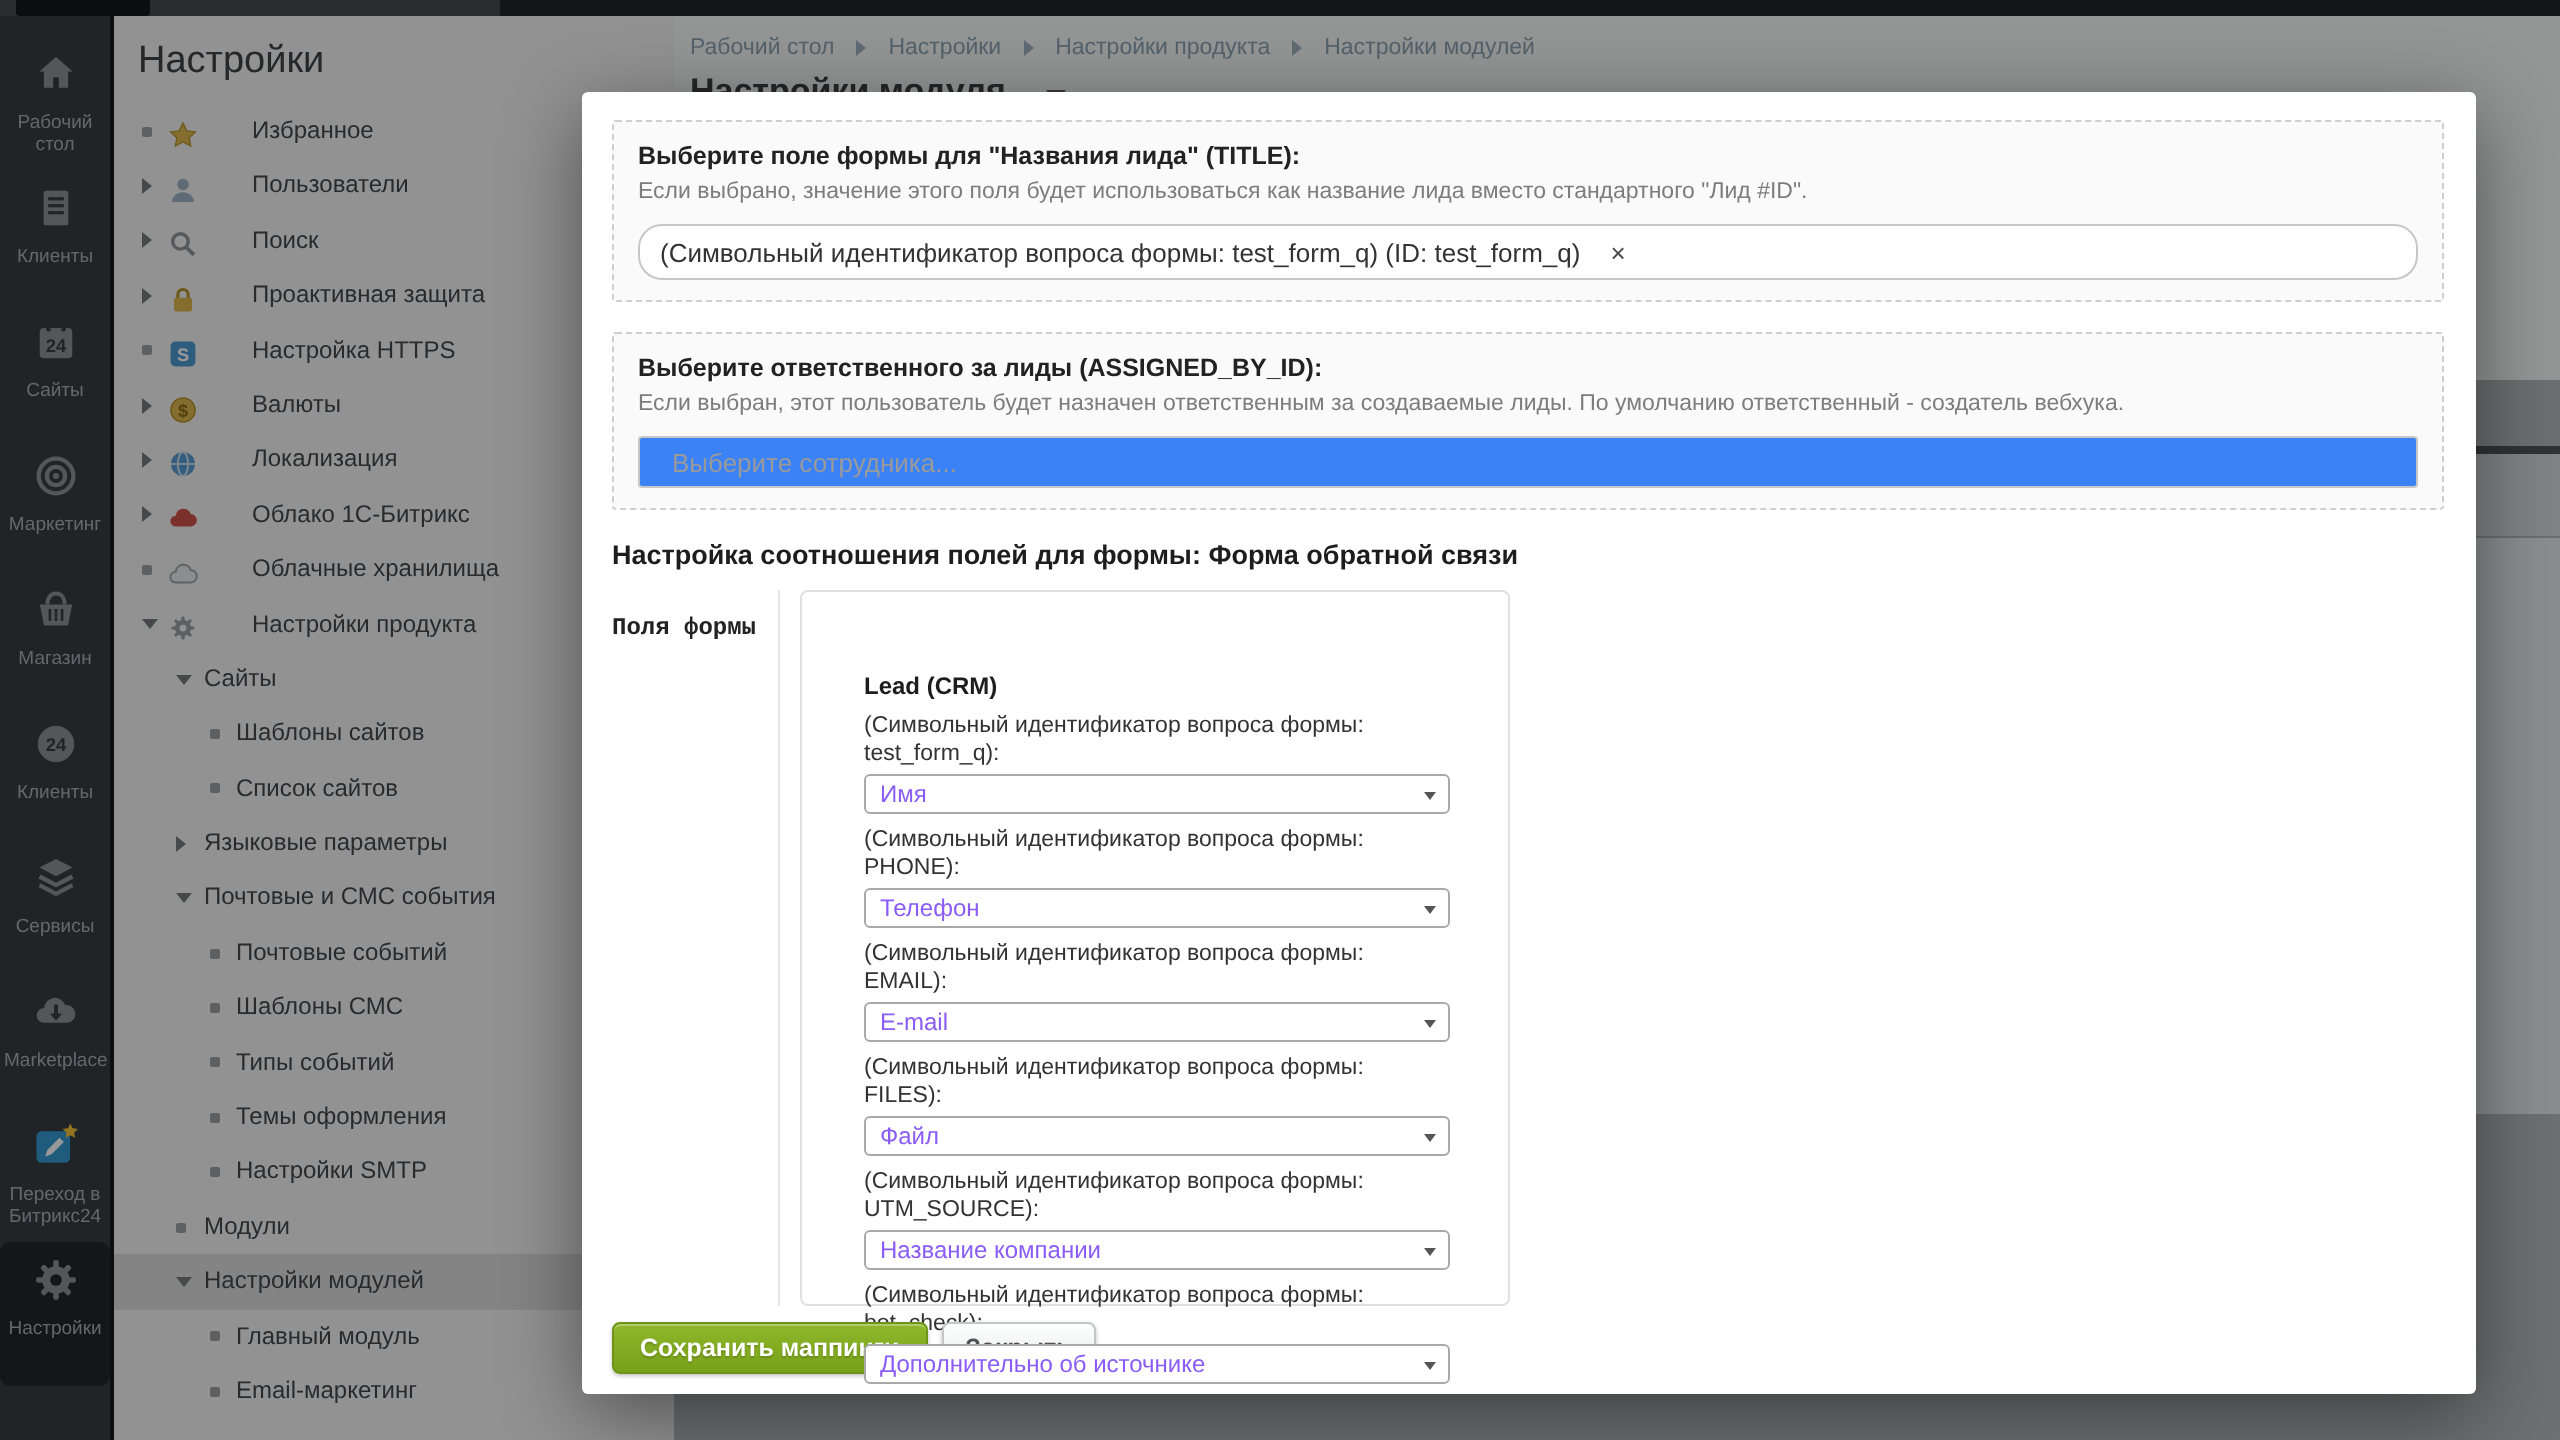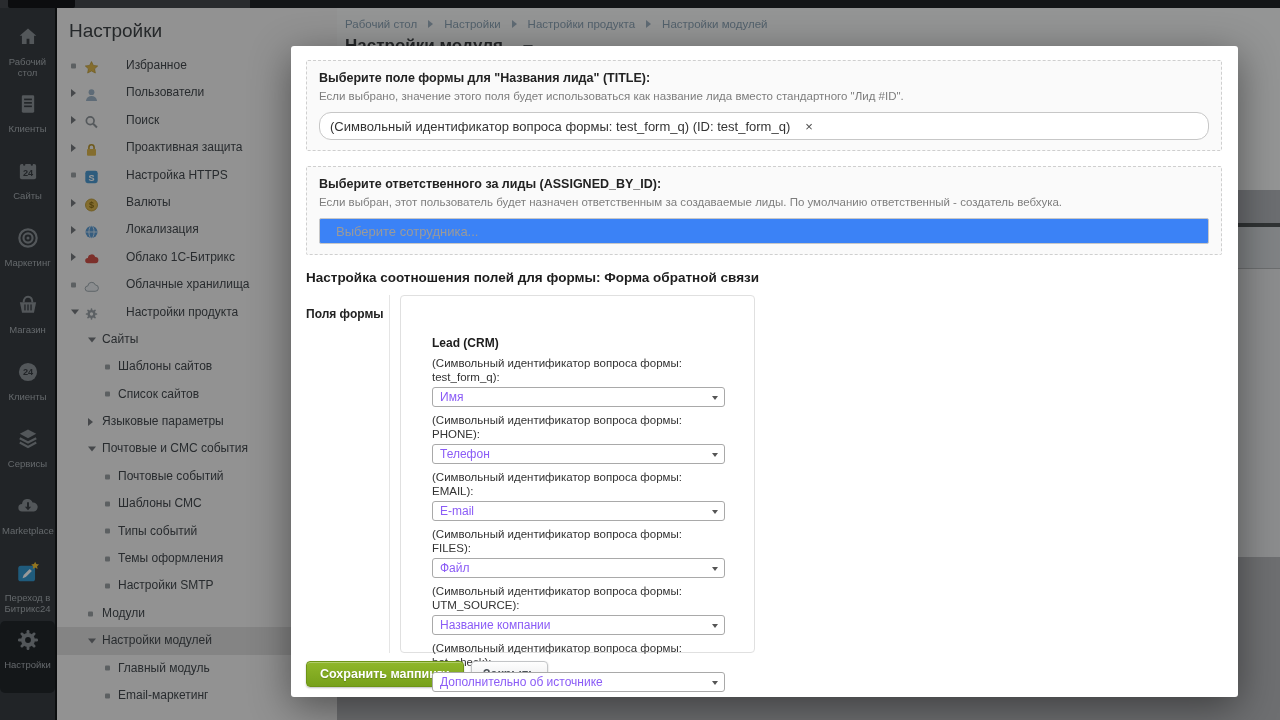--- a/index.html
+++ b/index.html
@@ -52,21 +52,21 @@
   .sec-desc{font-size:11.5px;line-height:14px;color:#7d7d7d;margin-top:3px;}
   .tagbox{margin-top:9px;height:26px;background:#fff;border:1px solid #c7c7c7;border-radius:12px;
           display:flex;align-items:center;padding:0 10px;font-size:13px;color:#333;}
   .tagbox .rm{margin-left:15px;color:#4a4a4a;font-size:13px;cursor:pointer;line-height:1;}
   .empinput{margin-top:9px;height:26px;width:100%;box-sizing:border-box;background:#3b82f6;border:1px solid #c7c7c7;border-radius:2px;
           padding:0 16px;font-size:13px;color:#333;font-family:"Liberation Sans",sans-serif;}
   .empinput::placeholder{color:#9a9a9a;}
   .map-heading{margin-top:15px;font-size:13.5px;font-weight:bold;color:#1d1d1d;line-height:16px;}
   .map-wrap{margin-top:9px;display:flex;align-items:stretch;}
   .map-leftcol{width:84px;flex:0 0 84px;border-right:1px solid #e5e5e5;padding-top:12px;box-sizing:border-box;}
-  .map-leftlabel{font-size:12px;font-weight:bold;color:#222;}
+  .map-leftlabel{font-size:12px;font-weight:bold;color:#222;font-family:Liberation Mono, monospace;}
   .map-box{margin-left:10px;width:355px;height:358px;box-sizing:border-box;border:1px solid #e0e0e0;border-radius:4px;background:#fff;
            padding:40px 30px 0 31px;}
   .lead-title{font-size:12px;font-weight:bold;color:#1d1d1d;}
   .fgroup{margin-top:6px;}
   .fgroup:first-of-type{margin-top:6px;}
   .flabel{font-size:11.5px;line-height:14px;color:#333;}
   .fselect{margin-top:3px;position:relative;width:293px;height:20px;box-sizing:border-box;border:1px solid #a9a9a9;border-radius:3px;
            background:#fff;font-size:12px;color:#8b5cf6;line-height:18px;padding:0 18px 0 7px;cursor:pointer;
            white-space:nowrap;overflow:hidden;}
   .fselect .chev{position:absolute;right:6px;top:8px;width:0;height:0;border-top:4px solid #555;

